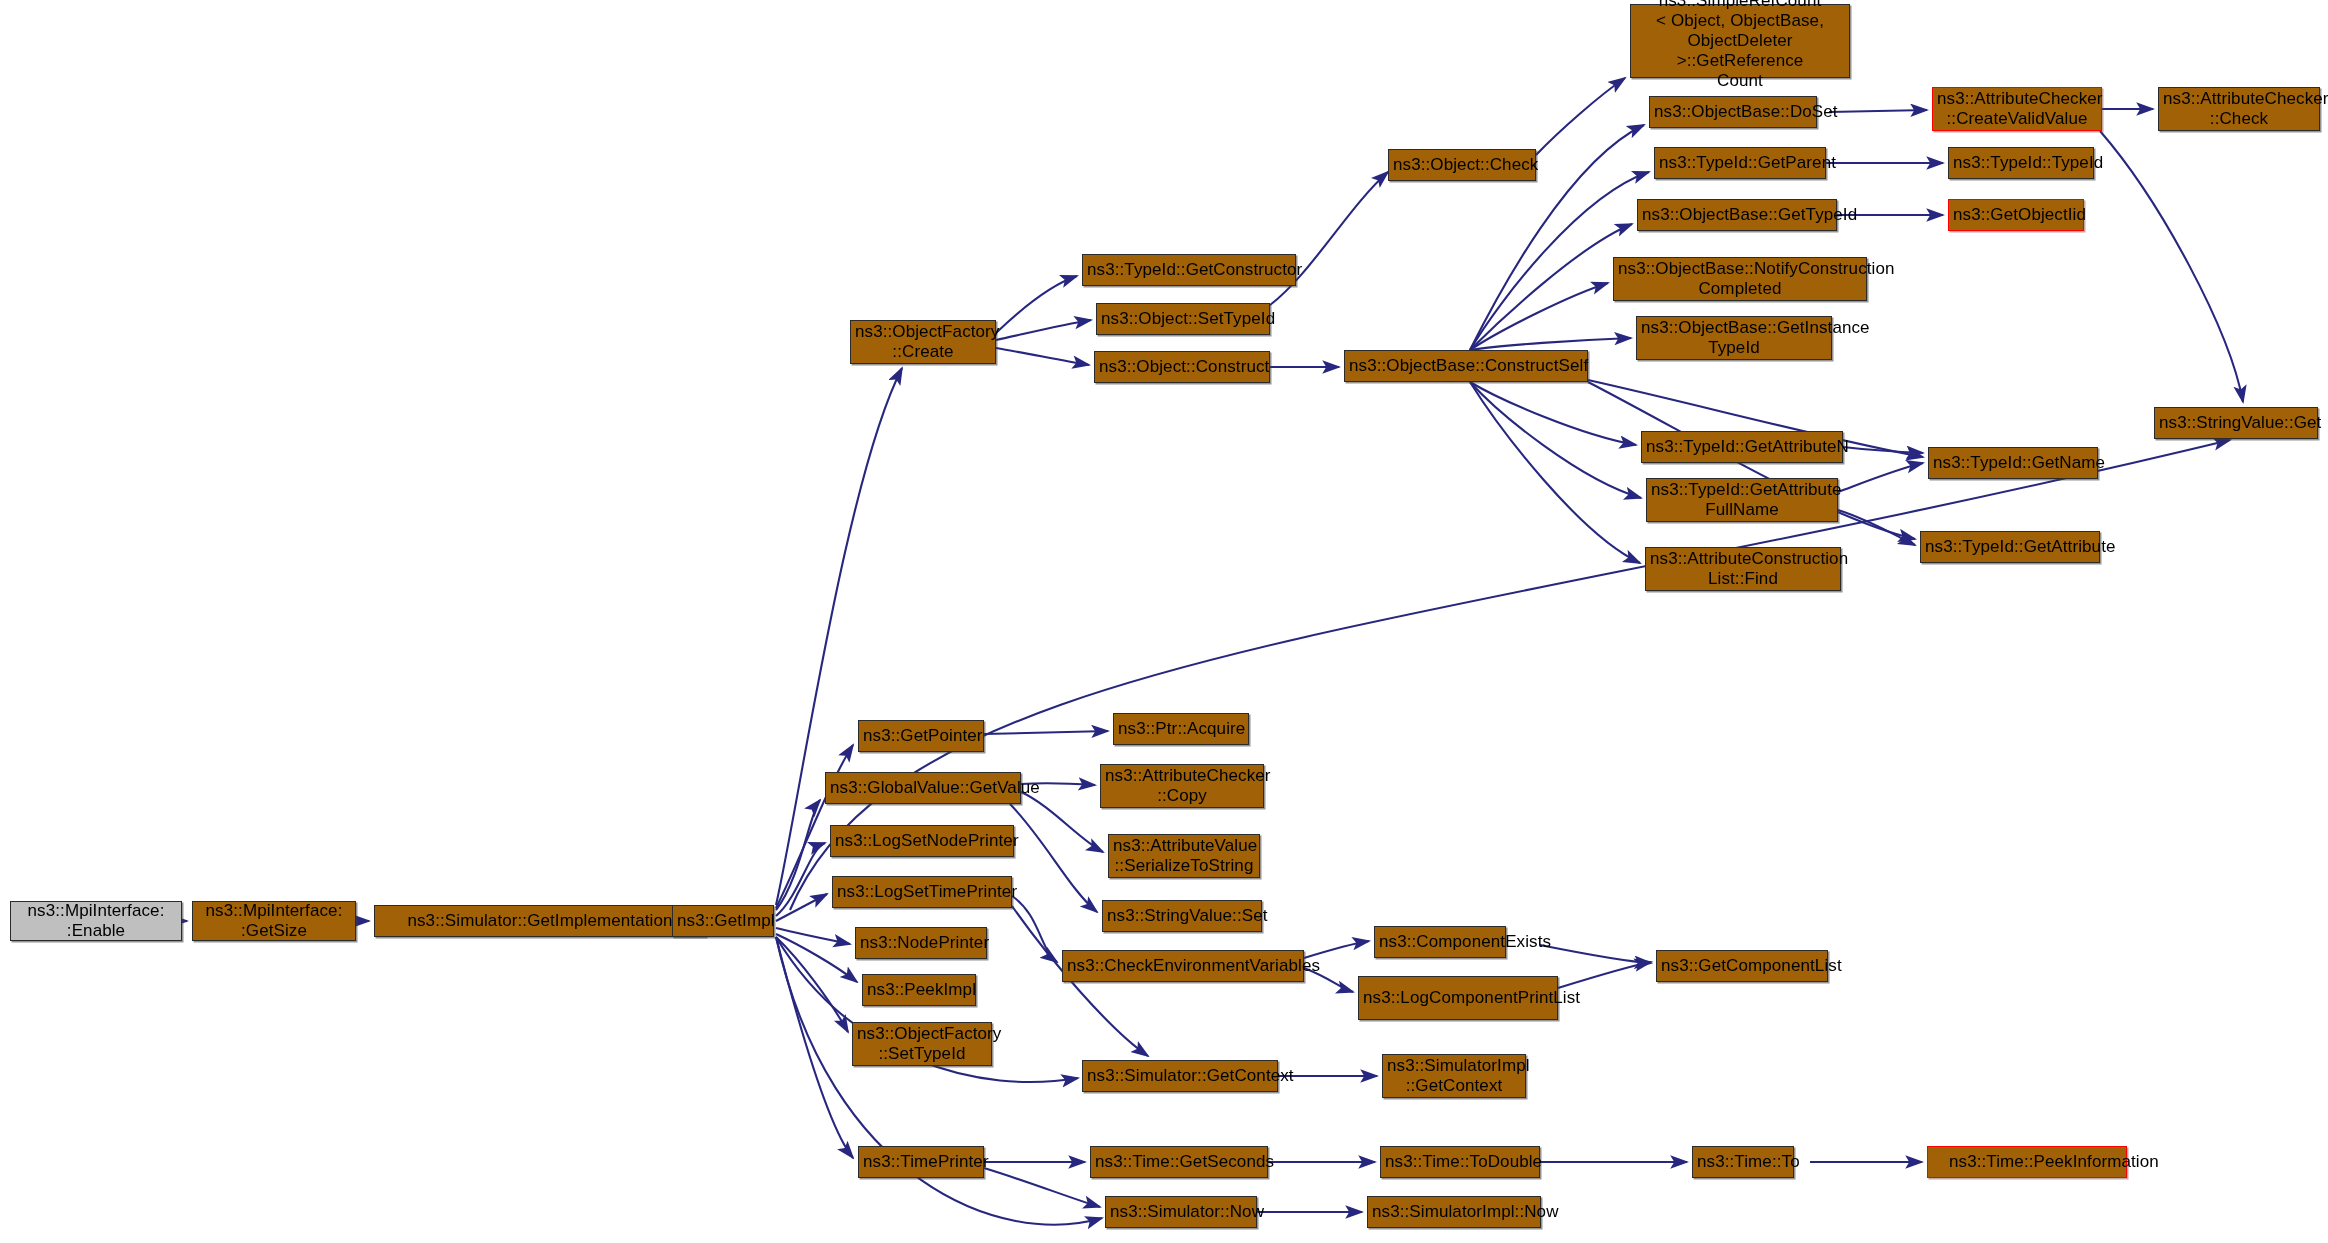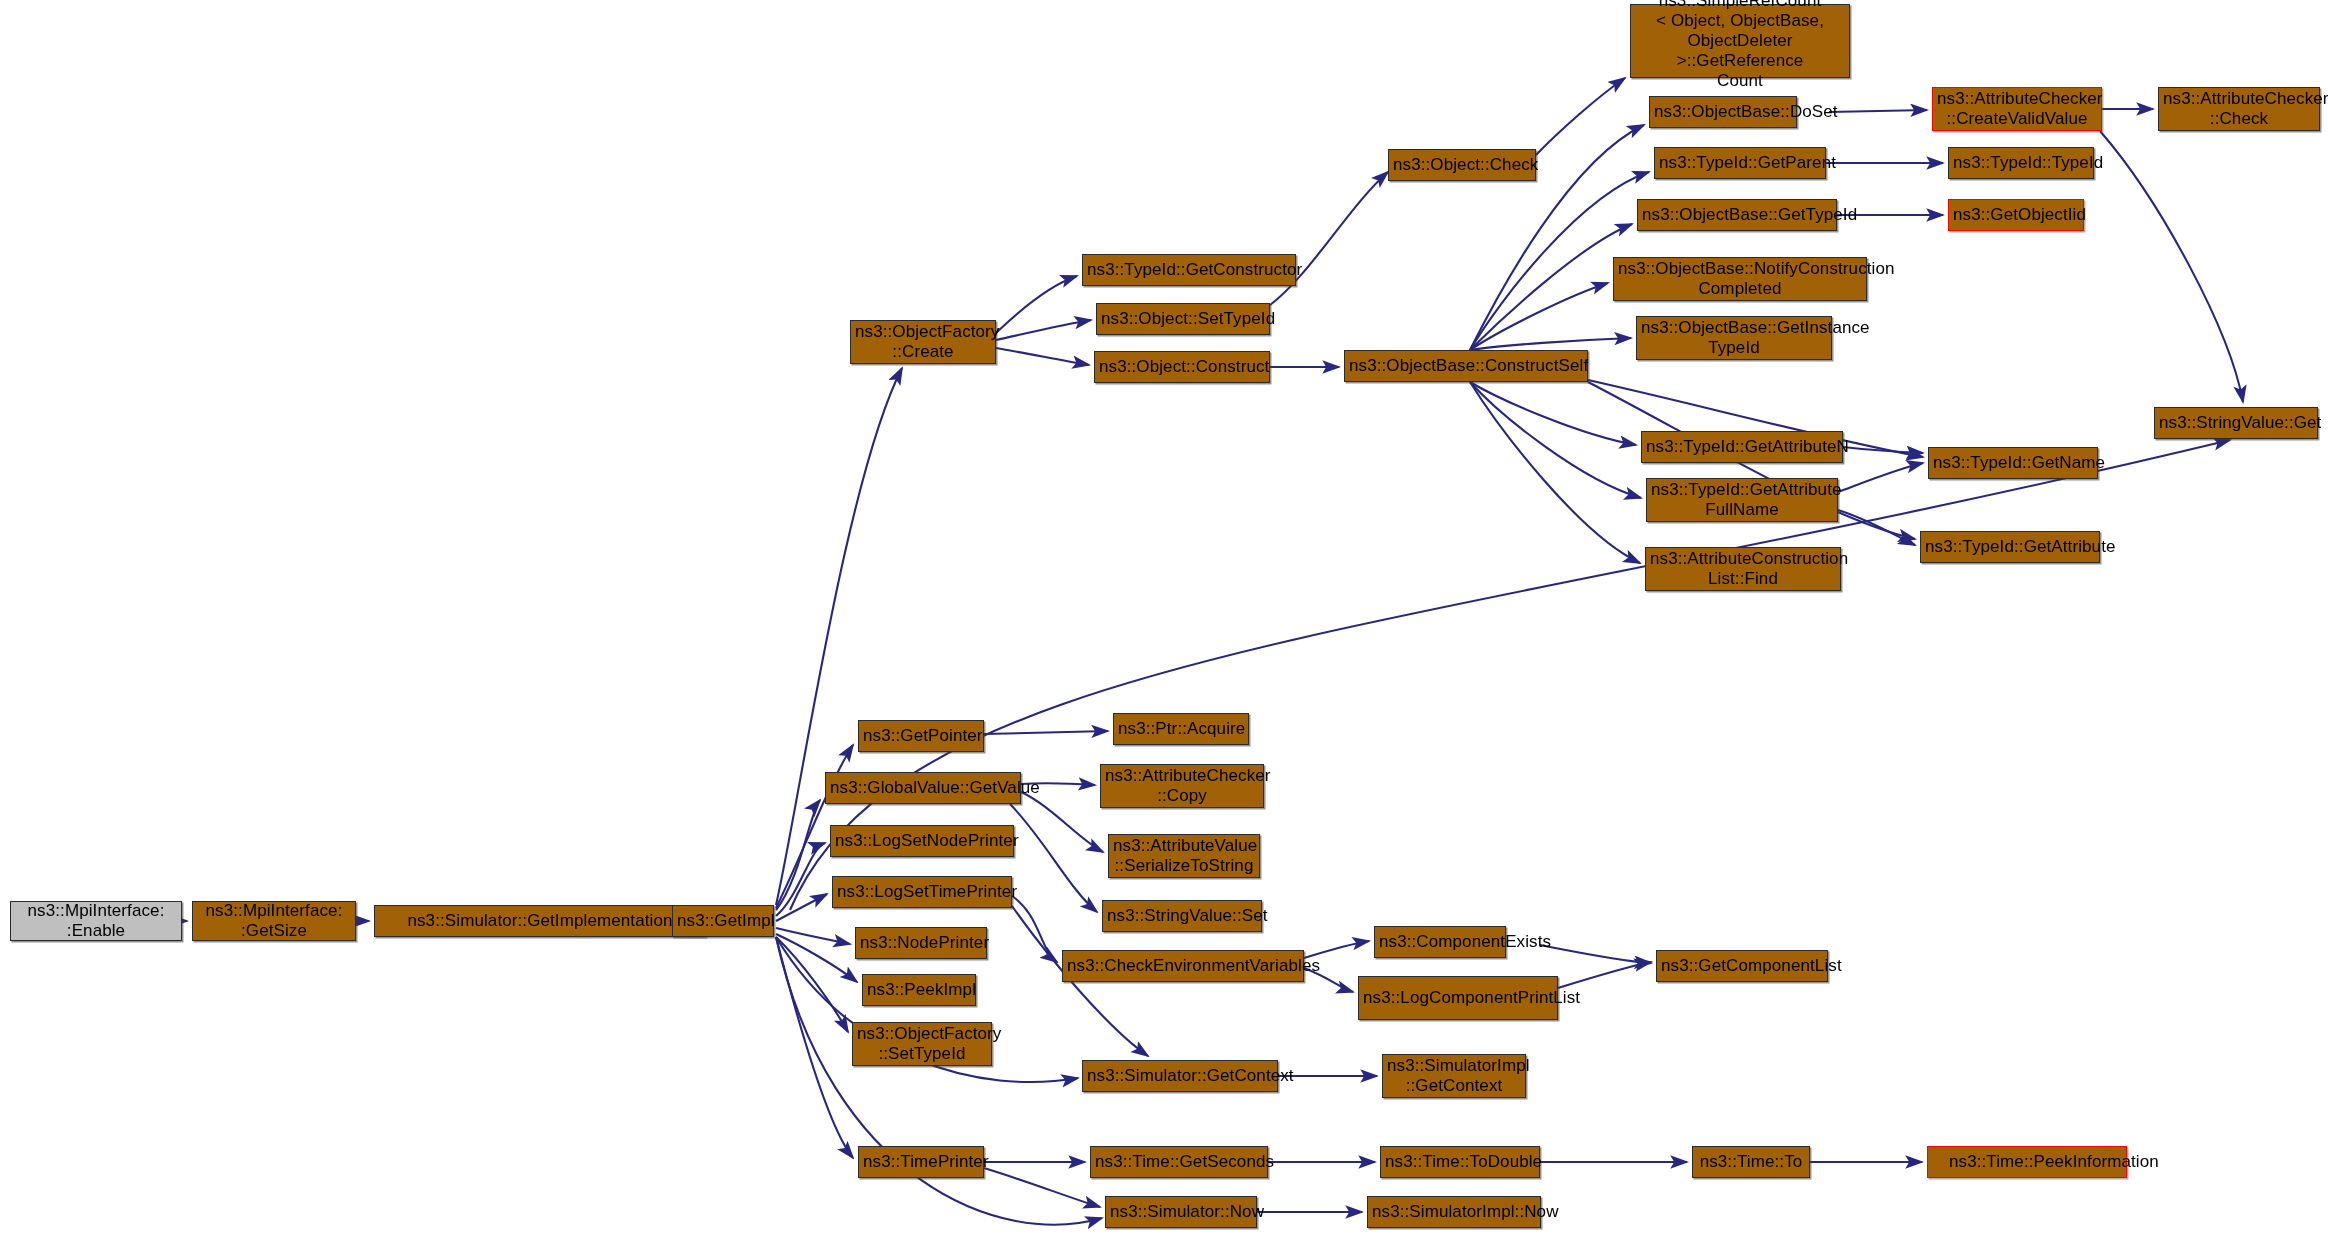--- a/index.html
+++ b/index.html
@@ -118,21 +118,21 @@
       </div>
       <div class="node" style="left: 1344px; top: 350px; width: 244px; height: 32px;">
         <span>ns3::ObjectBase::ConstructSelf</span>
       </div>
       <div class="node" style="left: 1630px; top: 4px; width: 220px; height: 74px;">
         <span>ns3::SimpleRefCount
 &lt; Object, ObjectBase,
  ObjectDeleter &gt;::GetReference
 Count</span>
       </div>
-      <div class="node" style="left: 1649px; top: 96px; width: 148px; height: 32px; justify-content: center;">
+      <div class="node" style="left: 1649px; top: 96px; width: 168px; height: 32px; justify-content: center;">
         <span>ns3::ObjectBase::DoSet</span>
       </div>
       <div class="node" style="left: 1654px; top: 147px; width: 172px; height: 32px;">
         <span>ns3::TypeId::GetParent</span>
       </div>
       <div class="node" style="left: 1637px; top: 199px; width: 200px; height: 32px;">
         <span>ns3::ObjectBase::GetTypeId</span>
       </div>
       <div class="node" style="left: 1613px; top: 257px; width: 254px; height: 44px;">
         <span>ns3::ObjectBase::NotifyConstruction
@@ -233,21 +233,21 @@
       </div>
       <div class="node" style="left: 858px; top: 1146px; width: 126px; height: 32px;">
         <span>ns3::TimePrinter</span>
       </div>
       <div class="node" style="left: 1090px; top: 1146px; width: 178px; height: 32px;">
         <span>ns3::Time::GetSeconds</span>
       </div>
       <div class="node" style="left: 1380px; top: 1146px; width: 160px; height: 32px;">
         <span>ns3::Time::ToDouble</span>
       </div>
-      <div class="node" style="left: 1692px; top: 1146px; width: 118px; height: 32px;">
+      <div class="node" style="left: 1692px; top: 1146px; width: 102px; height: 32px;">
         <span>ns3::Time::To</span>
       </div>
       <div class="node red" style="left: 1927px; top: 1146px; width: 200px; height: 32px; padding-left: 21px;">
         <span>ns3::Time::PeekInformation</span>
       </div>
       <div class="node" style="left: 1105px; top: 1196px; width: 152px; height: 32px;">
         <span>ns3::Simulator::Now</span>
       </div>
       <div class="node" style="left: 1367px; top: 1196px; width: 174px; height: 32px;">
         <span>ns3::SimulatorImpl::Now</span>

